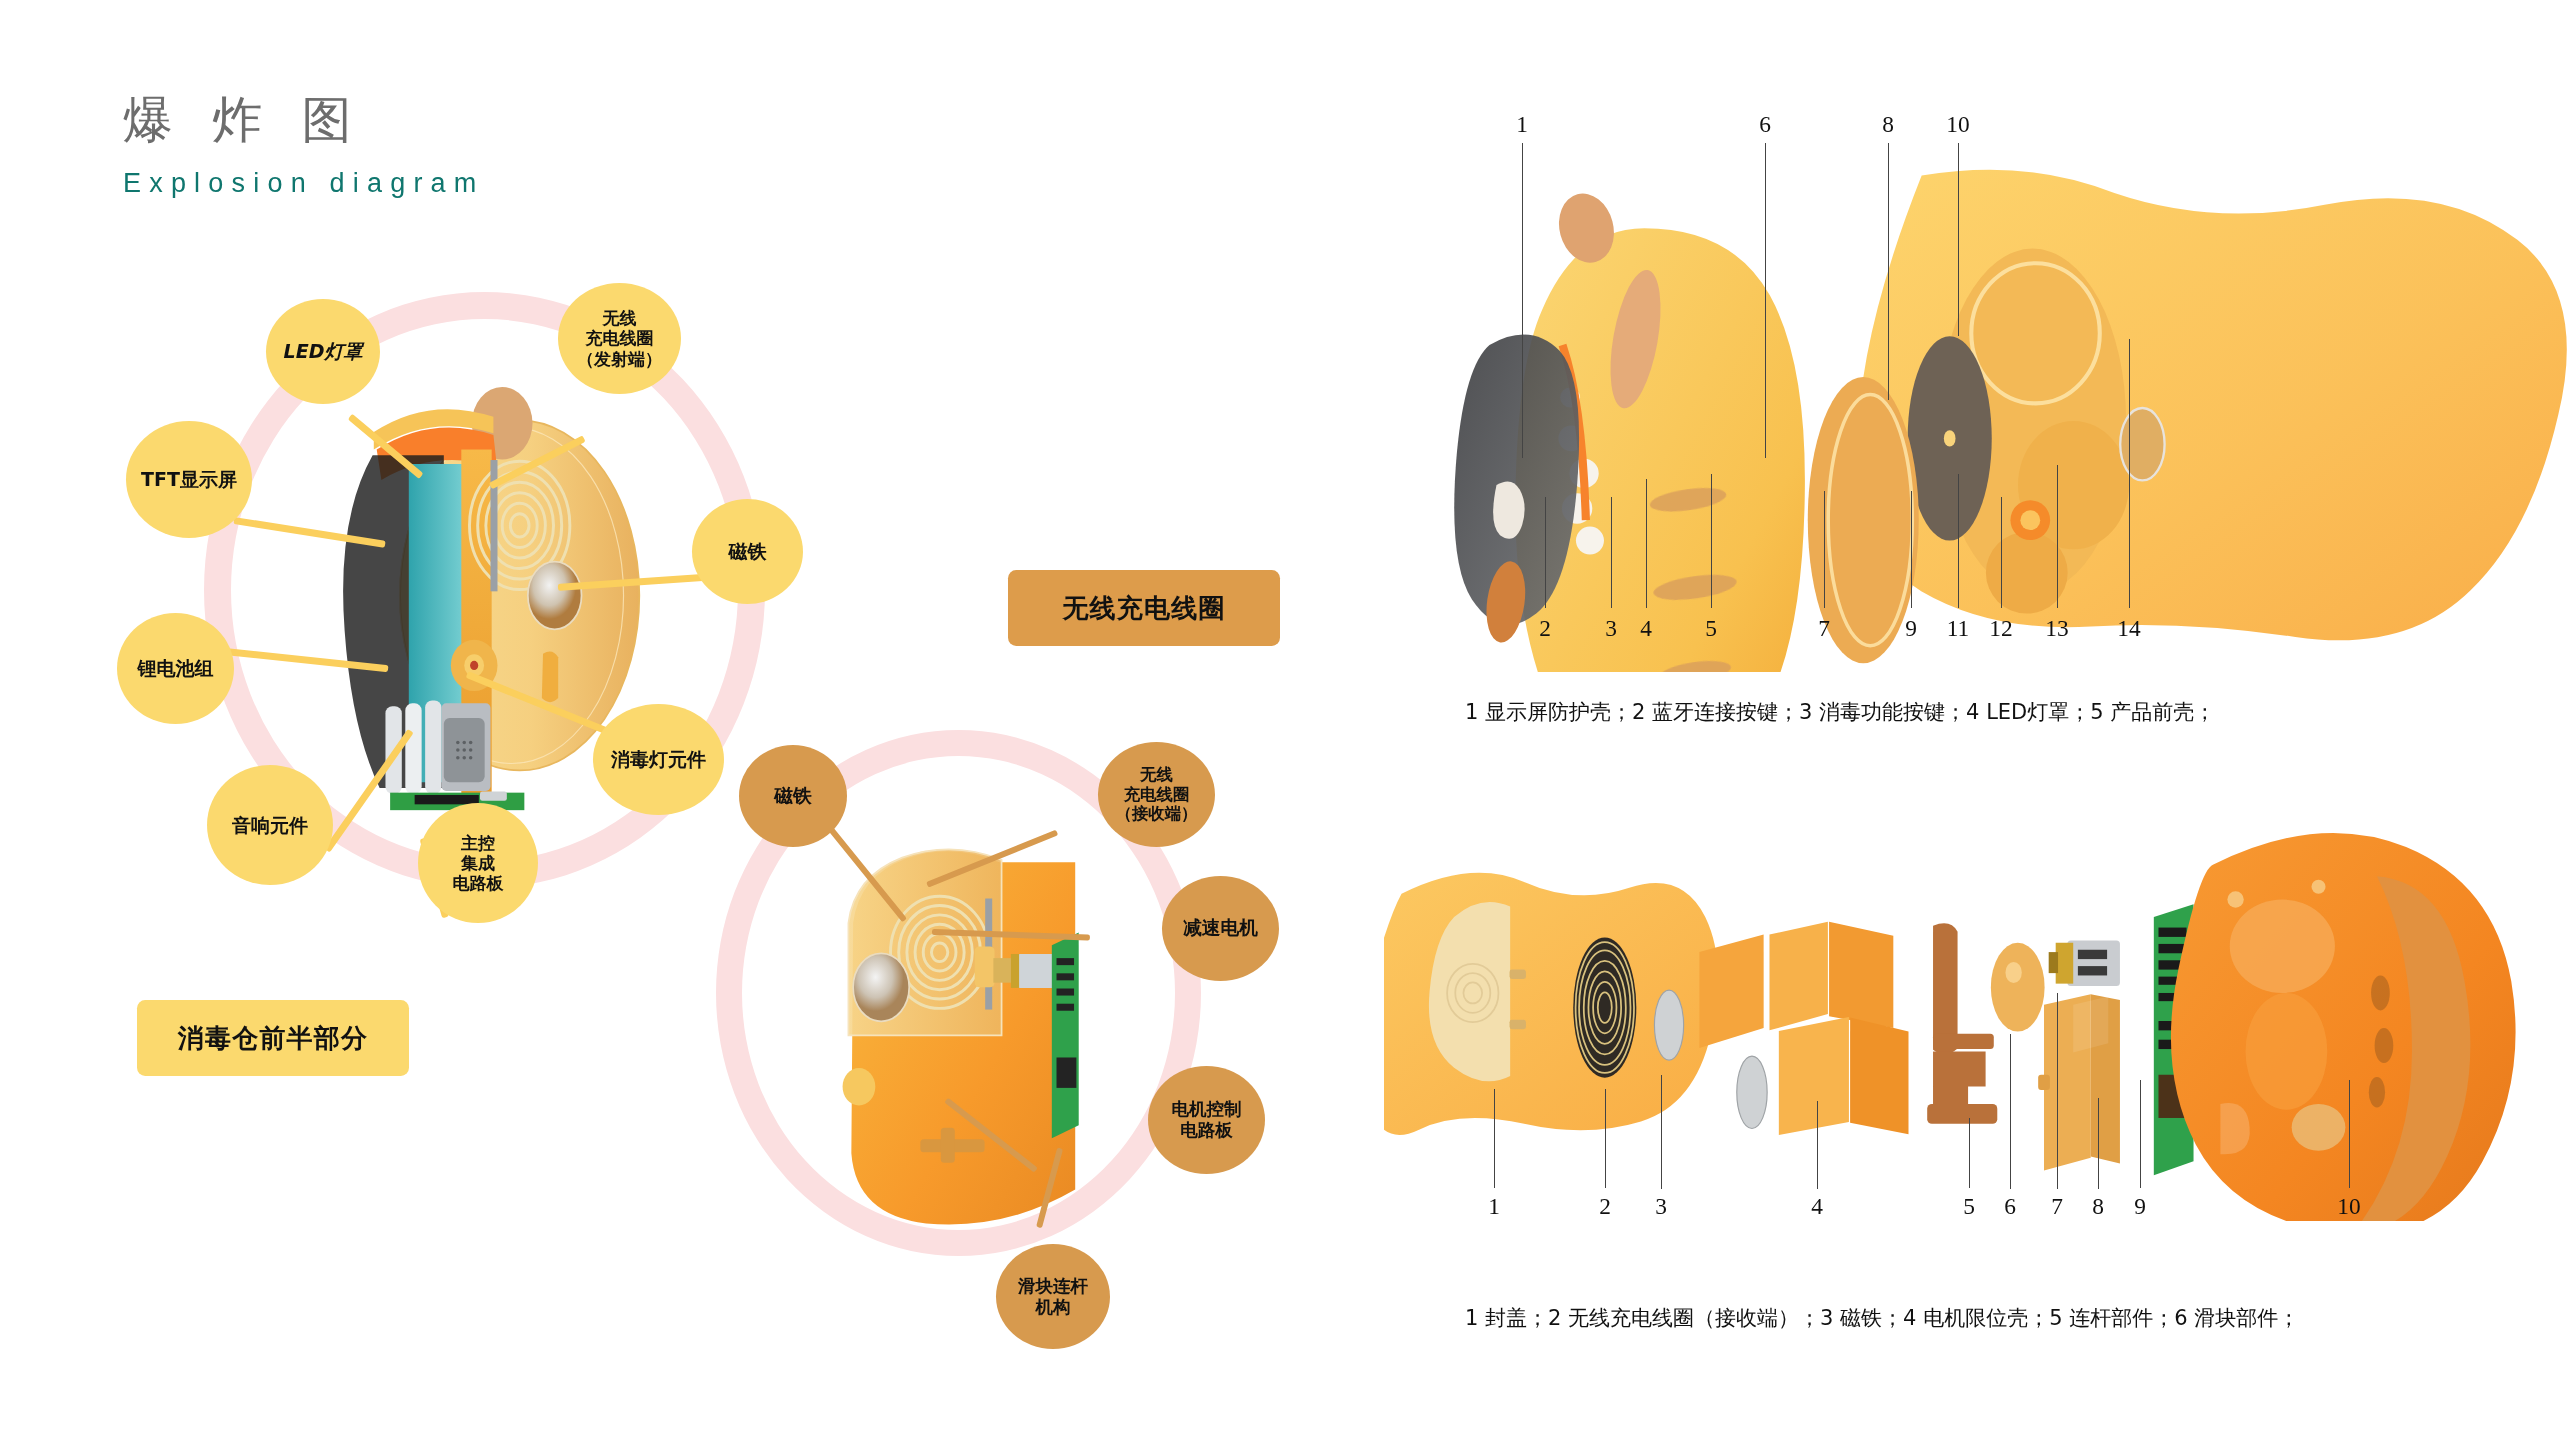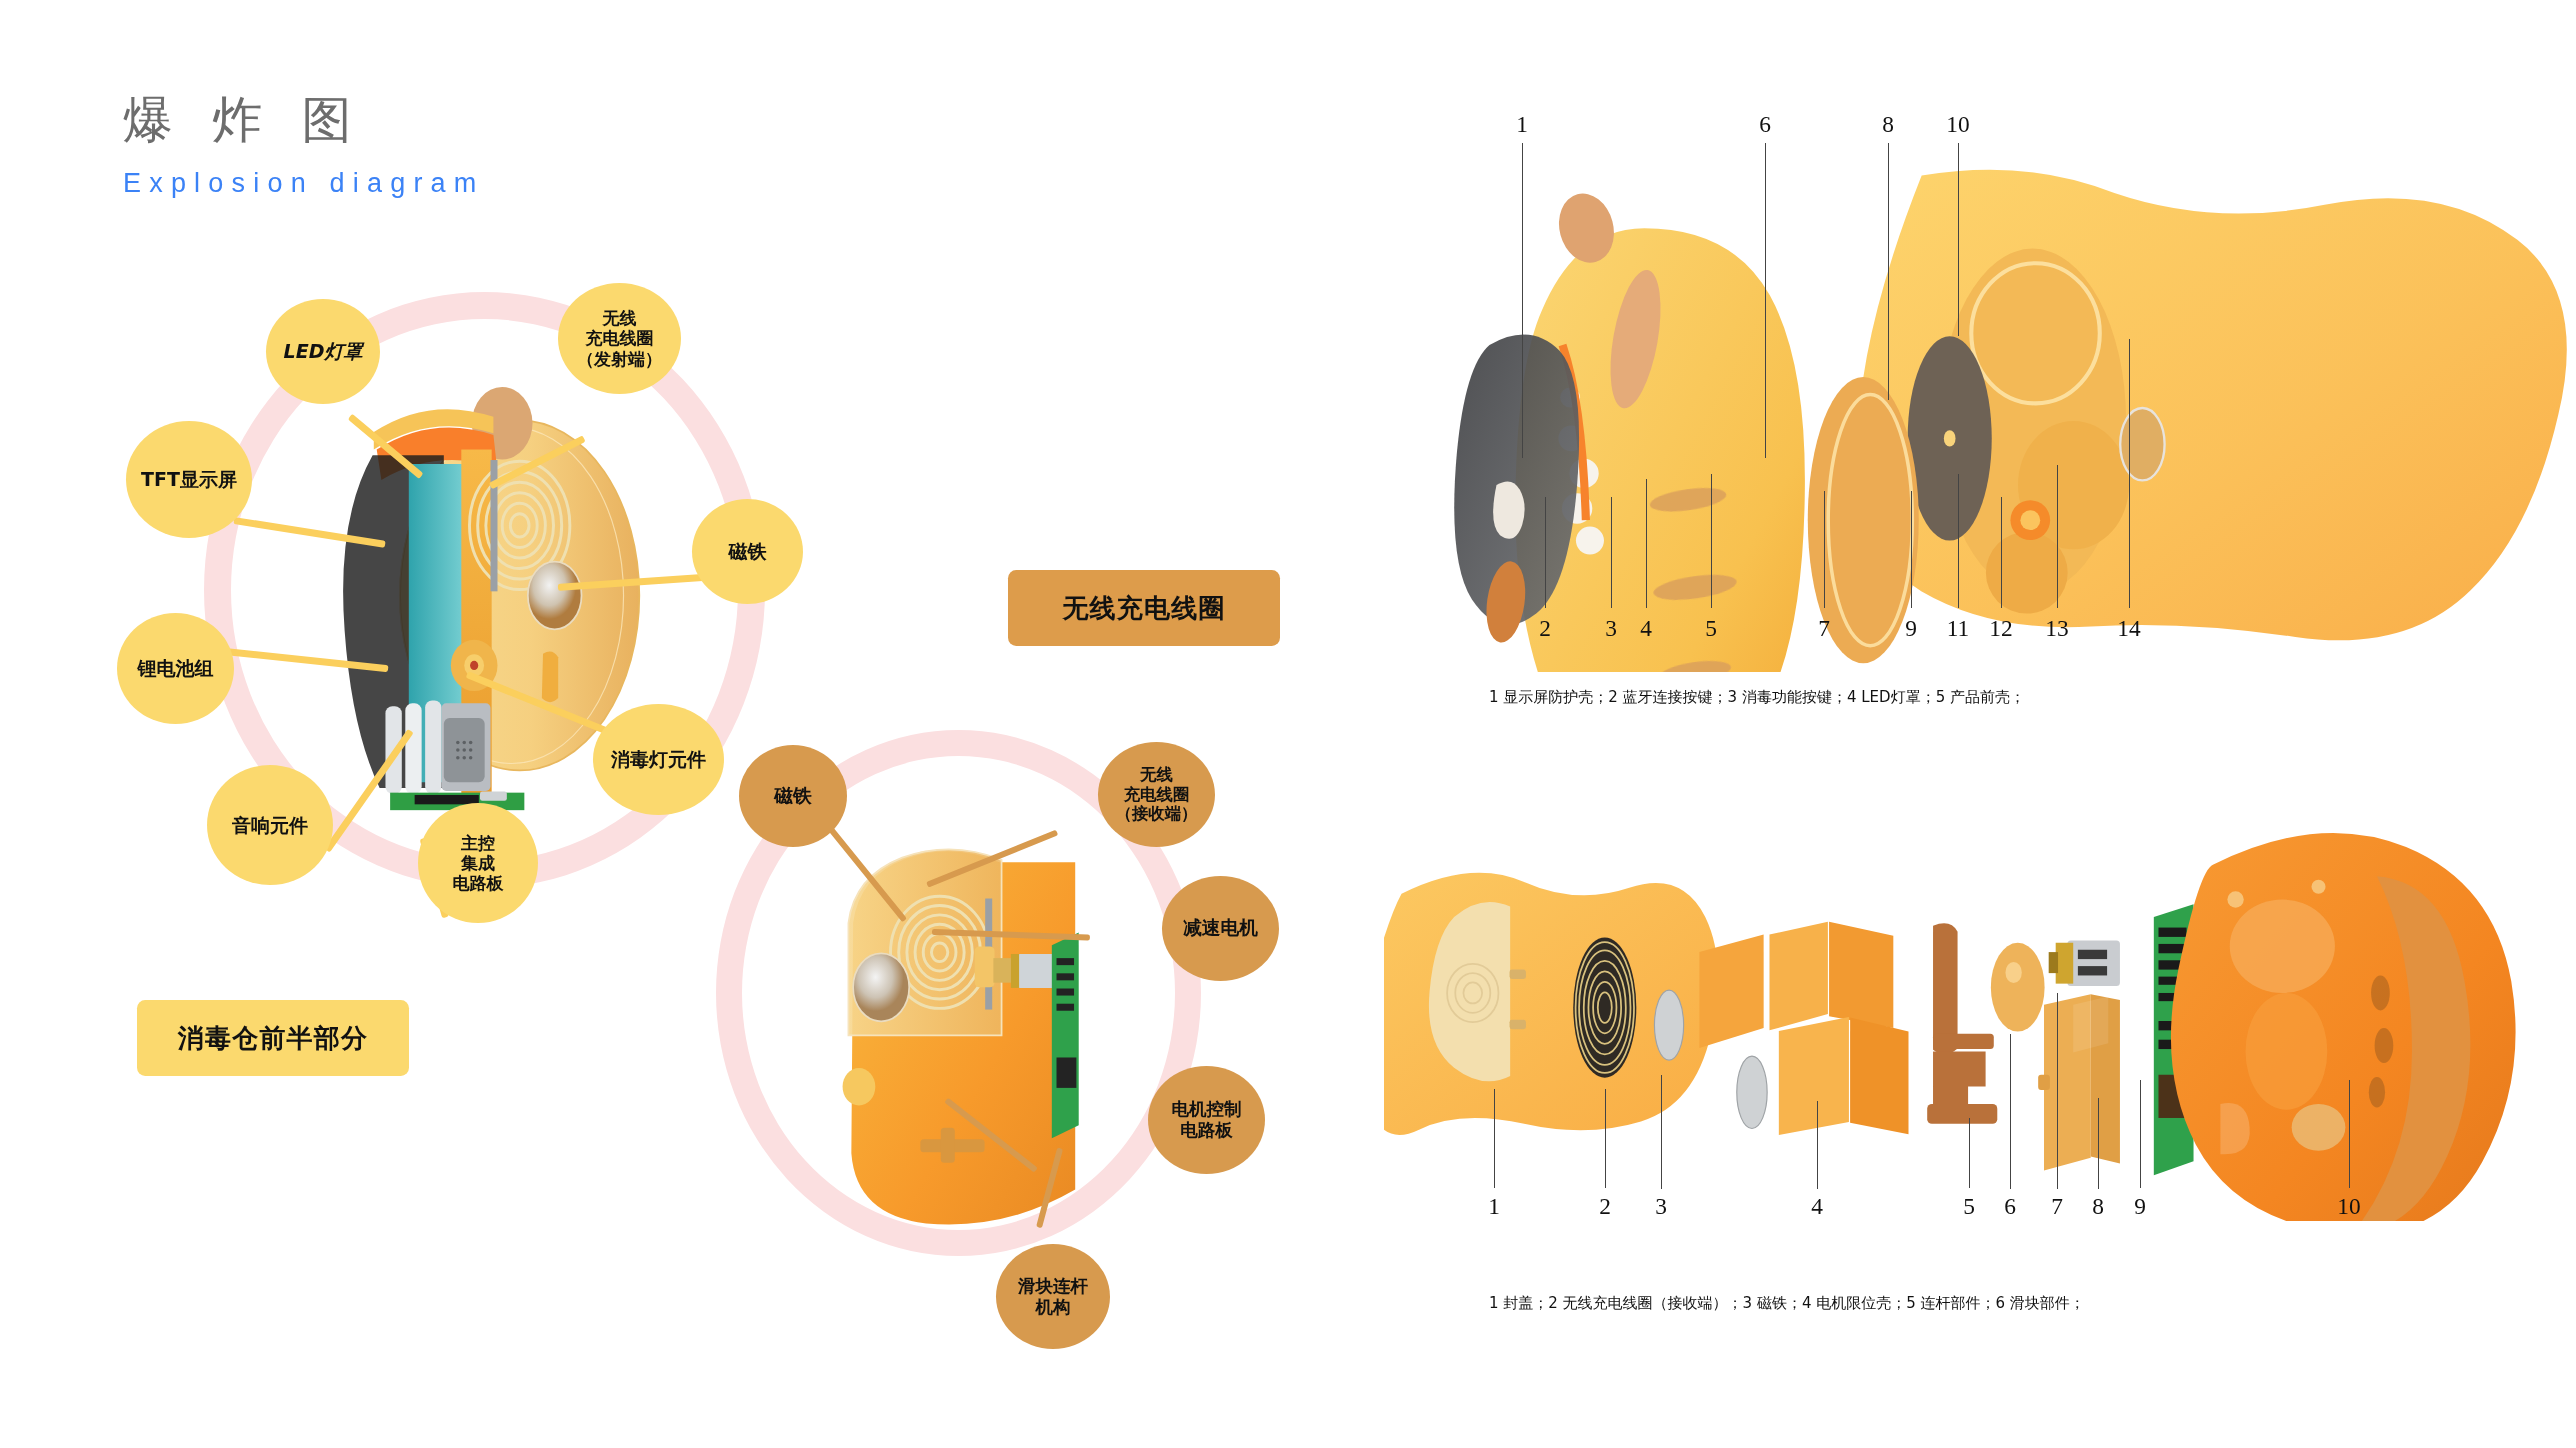--- a/index.html
+++ b/index.html
@@ -11,21 +11,21 @@
   }
   .root{ position:absolute; inset:0; }
 
   
   #title-block{ position:absolute; left:123px; top:93px; }
   #page-title{
     font-size:50px; letter-spacing:11.7px; color:#6d6d6d; font-weight:400;
     font-family:"DejaVu Sans","Liberation Sans",sans-serif; line-height:1.1;
   }
   #page-subtitle{
-    margin-top:20px; font-size:27px; letter-spacing:8.2px; color:#3b82f6; font-weight:300;
+    margin-top:20px; font-size:27px; letter-spacing:8.2px; color:#0f766e; font-weight:300;
     font-family:"Liberation Sans",sans-serif;
   }
 
   
   .ring{
     position:absolute; border-radius:50%;
     border-style:solid; border-color:#fbdfe0;
   }
   .bubble{
     position:absolute; border-radius:50%;
@@ -51,23 +51,23 @@
   
   .explo{ position:absolute; }
   .num{
     position:absolute; font-size:23.4px; color:#111; font-weight:400;
     font-family:"Liberation Serif","DejaVu Serif",serif;
     transform:translateX(-50%); text-align:center;
   }
   .tick{ position:absolute; width:1.2px; background:#444; }
 
   .legend{
-    position:absolute; font-size:15px; color:#111; line-height:1.65;
+    position:absolute; font-size:21px; color:#111; line-height:1.65;
     font-family:"DejaVu Sans","Liberation Sans",sans-serif;
-    white-space:pre-line; letter-spacing:0px;margin-left:24px;
+    white-space:pre-line; letter-spacing:0px;
   }
 
   
   .art{ position:absolute; pointer-events:none; }
 </style>
 </head>
 <body>
 
 <div class="root">
 

